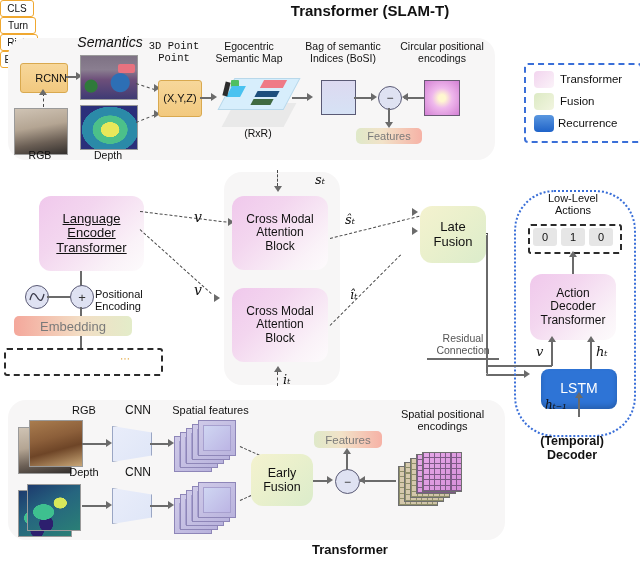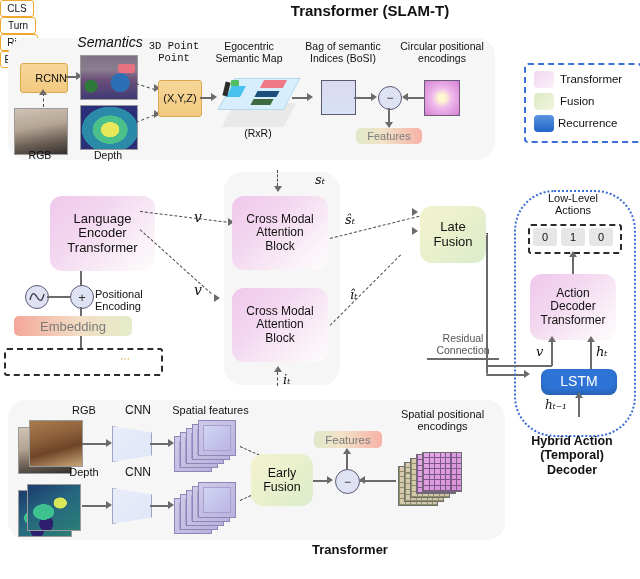--- a/index.html
+++ b/index.html
@@ -209,21 +209,21 @@
   <div class="sw sw-tf" style="left:8px;top:6px;"></div>
   <div class="lt" style="left:34px;top:8px;">Transformer</div>
   <div class="sw sw-fu" style="left:8px;top:28px;"></div>
   <div class="lt" style="left:34px;top:30px;">Fusion</div>
   <div class="sw sw-re" style="left:8px;top:50px;"></div>
   <div class="lt" style="left:32px;top:52px;">Recurrence</div>
 </div>
 
 <div class="panel" style="left:224px;top:172px;width:116px;height:213px;"></div>
 
-<div class="node tf" style="left:50px;top:196px;width:105px;height:75px;font-size:13px;">
+<div class="node tf" style="left:39px;top:196px;width:105px;height:75px;font-size:13px;text-decoration:underline;">
   <div>
     <span>Language</span>
     <span>Encoder</span>
     <span>Transformer</span>
   </div>
 </div>
 
 <div class="ln vln" style="left:80px;top:271px;height:18px;"></div>
 <div class="circ" style="left:25px;top:285px;width:22px;height:22px;">
   <svg width="16" height="12" viewBox="0 0 16 12">
@@ -362,31 +362,30 @@
 <div class="arrow ar-u" style="left:548px;top:336px;"></div>
 <div class="math" style="left:536px;top:344px;font-size:13px;">
   <span>v</span></div>
 <div class="ln hln" style="left:486px;top:365px;width:66px;"></div>
 
 <div class="ln vln" style="left:590px;top:340px;height:29px;"></div>
 <div class="arrow ar-u" style="left:587px;top:336px;"></div>
 <div class="math" style="left:596px;top:344px;font-size:13px;">
   <span>hₜ</span></div>
 
-<div class="node recur" style="left:541px;top:369px;width:76px;height:26px;font-size:14px;">
+<div class="node recur" style="left:541px;top:369px;width:76px;height:40px;font-size:14px;">
   <span>LSTM</span>
   </div>
 
 <div class="ln vln" style="left:578px;top:395px;height:22px;"></div>
 <div class="arrow ar-u" style="left:575px;top:392px;"></div>
 <div class="math" style="left:545px;top:398px;font-size:12px;">
   <span>hₜ₋₁</span></div>
 
 <div class="cap" style="left:506px;top:434px;width:132px;font-size:12.5px;">
-  <div>Hybrid Action</div>
   <div>(Temporal)</div>
   <div>Decoder</div>
 </div>
 
 <div class="panel" style="left:8px;top:400px;width:497px;height:140px;"></div>
 
 <div class="lbl" style="left:62px;top:404px;width:44px;font-size:11px;">
   <span>RGB</span></div>
 <div class="lbl" style="left:118px;top:404px;width:40px;font-size:12px;">
   <span>CNN</span></div>

